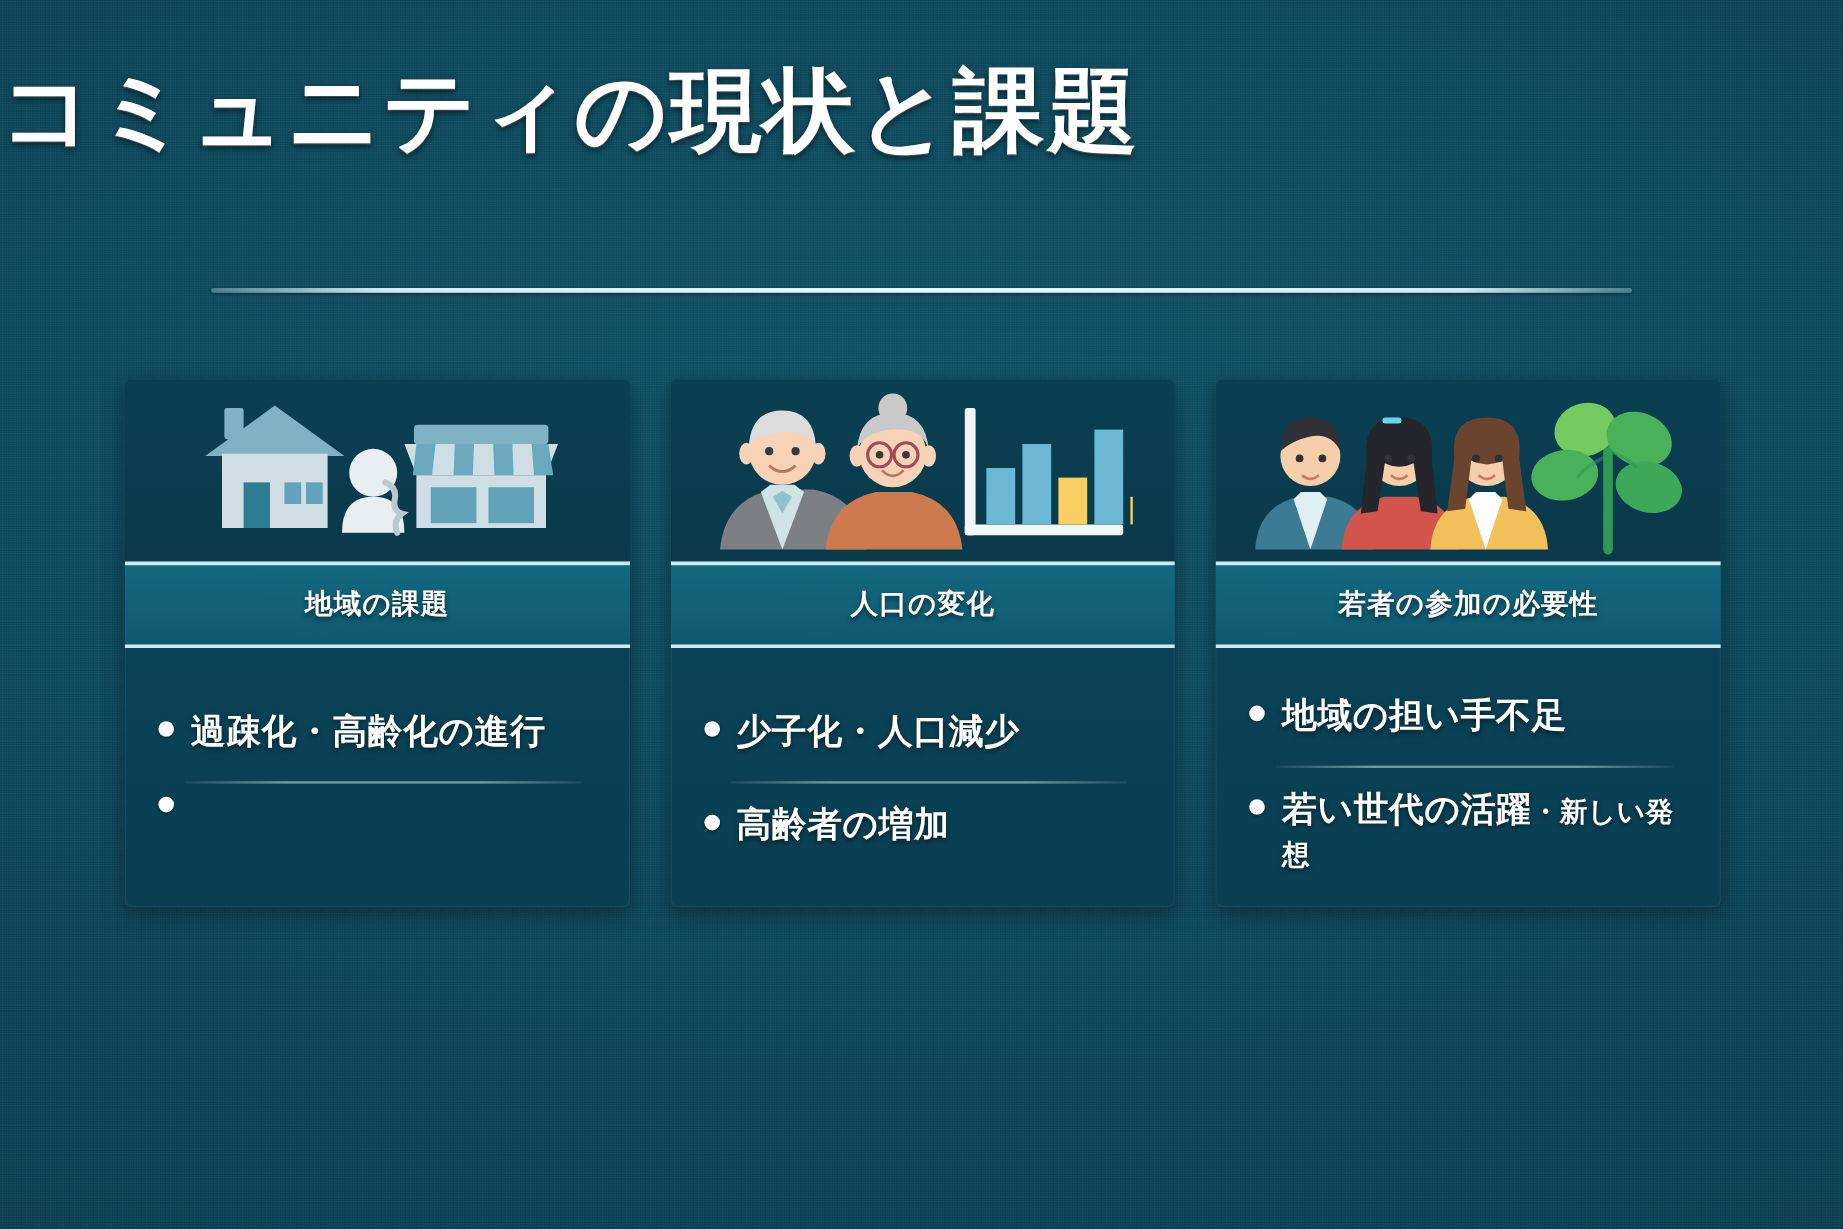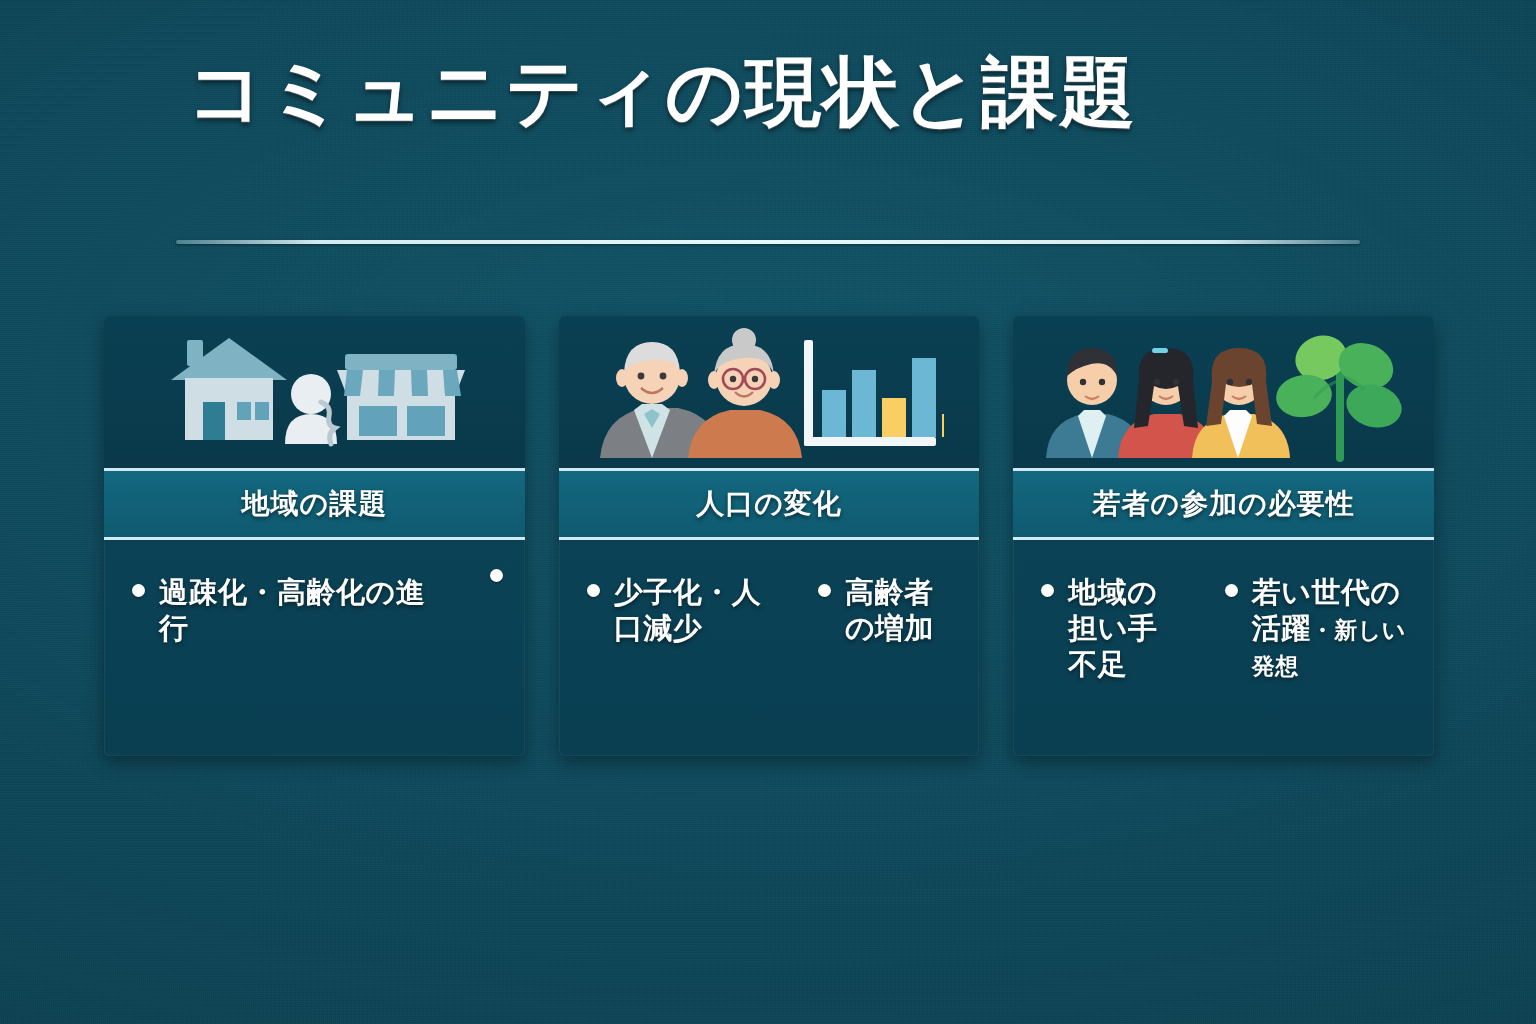--- a/index.html
+++ b/index.html
@@ -37,22 +37,20 @@
     z-index: 0;
   }
   #slide > * { position: relative; z-index: 1; }
 
   
   .title-wrap {
     position: absolute;
     top: 52px;
     left: 0;
     width: 1280px;
-    text-align: center;
-    padding-left: 44px;
   }
   .slide-title {
     font-size: 76px;
     font-weight: 700;
     color: #ffffff;
     letter-spacing: 2px;
     line-height: 1.05;
     text-shadow:
       0 3px 5px rgba(0,0,0,0.55),
       0 1px 0 rgba(255,255,255,0.35);
@@ -109,32 +107,32 @@
     position: relative;
     height: 72px;
     background: linear-gradient(180deg, #13687f 0%, #0f5a70 100%);
     display: flex;
     align-items: center;
     justify-content: center;
     border-top: 3px solid rgba(226,244,248,0.92);
     border-bottom: 3px solid rgba(226,244,248,0.92);
   }
   .card-head-text {
-    font-size: 28px;
+    font-size: 23px;
     font-weight: 700;
     color: #ffffff;
     letter-spacing: 1px;
     text-shadow: 0 2px 4px rgba(0,0,0,0.55);
     white-space: nowrap;
   }
   .card-body {
     flex: 1;
     padding: 28px 22px 20px 22px;
     display: flex;
-    flex-direction: row;
+    flex-direction: column;
     justify-content: center;
   }
   .bullet-row {
     display: flex;
     align-items: baseline;
     gap: 14px;
     padding: 6px 0 4px 6px;
     min-height: 56px;
   }
   .bullet-dot {

